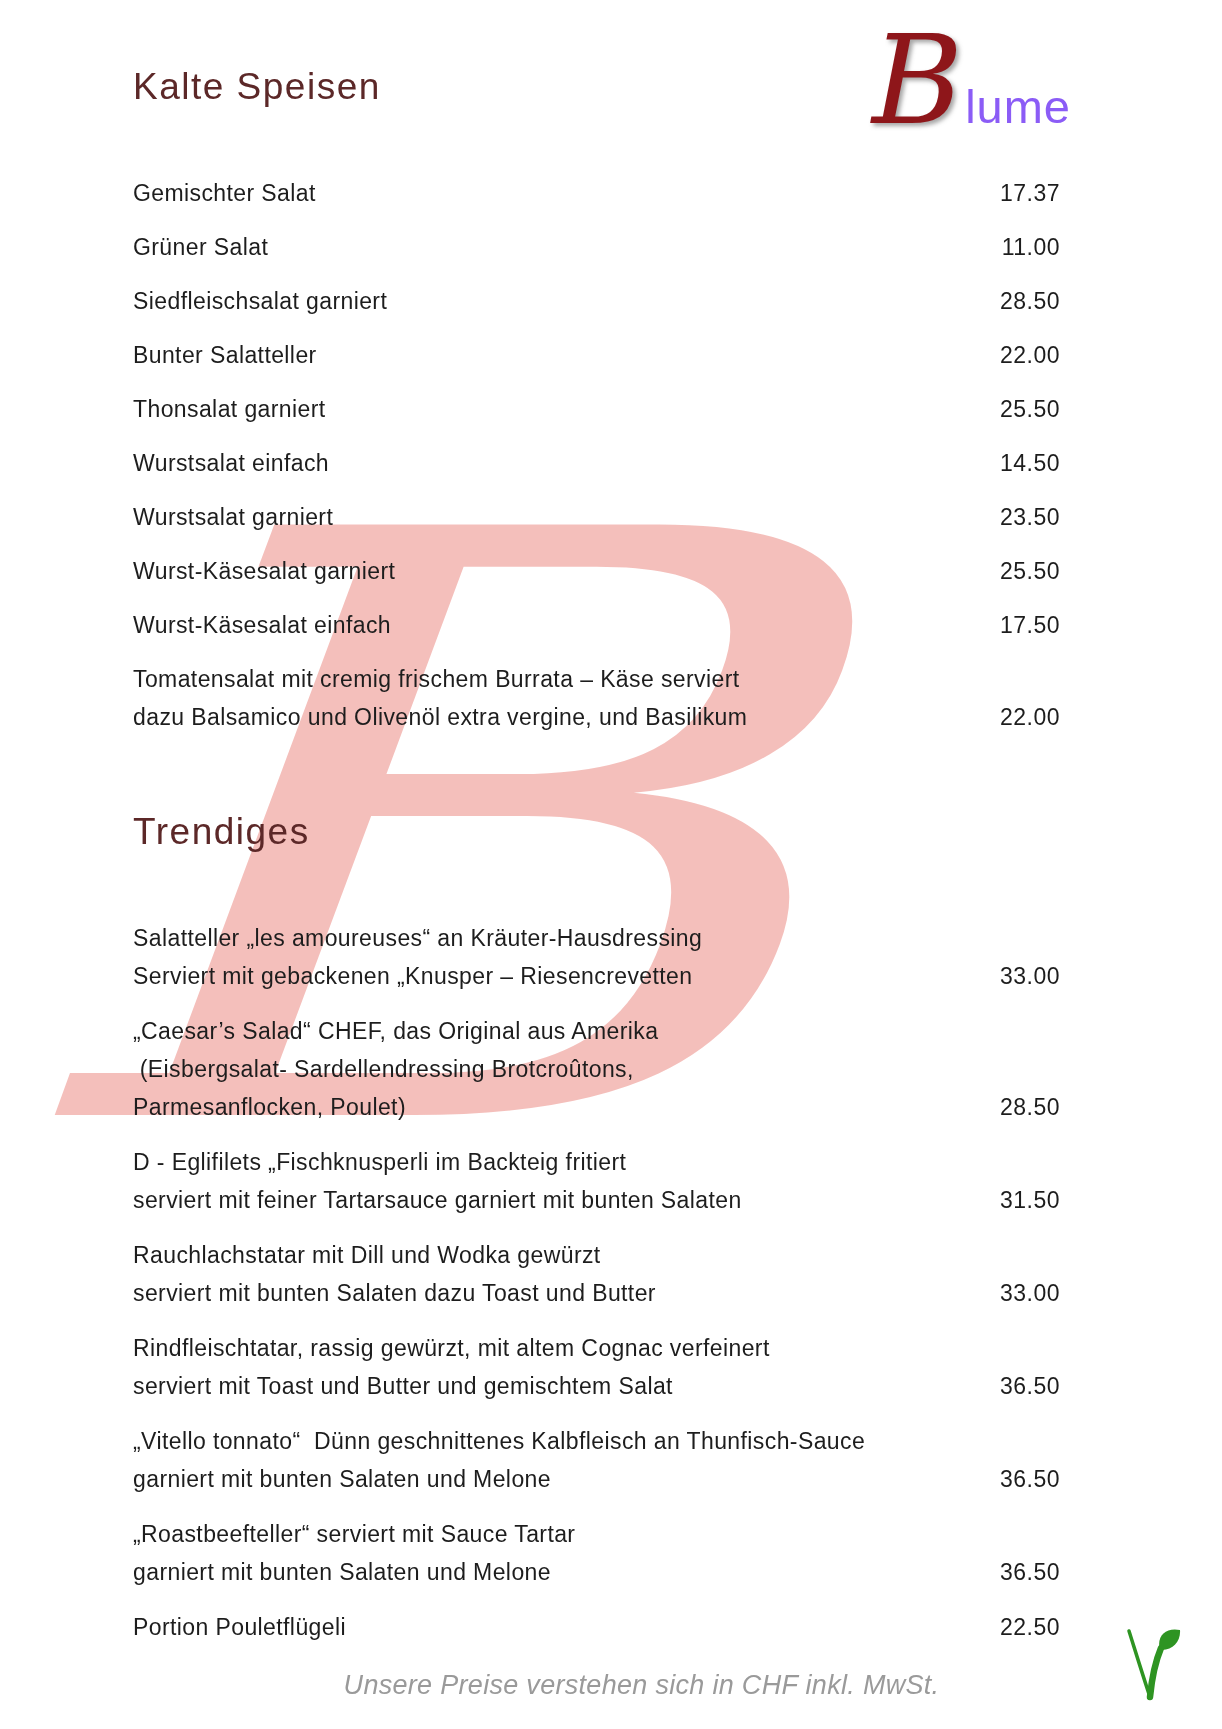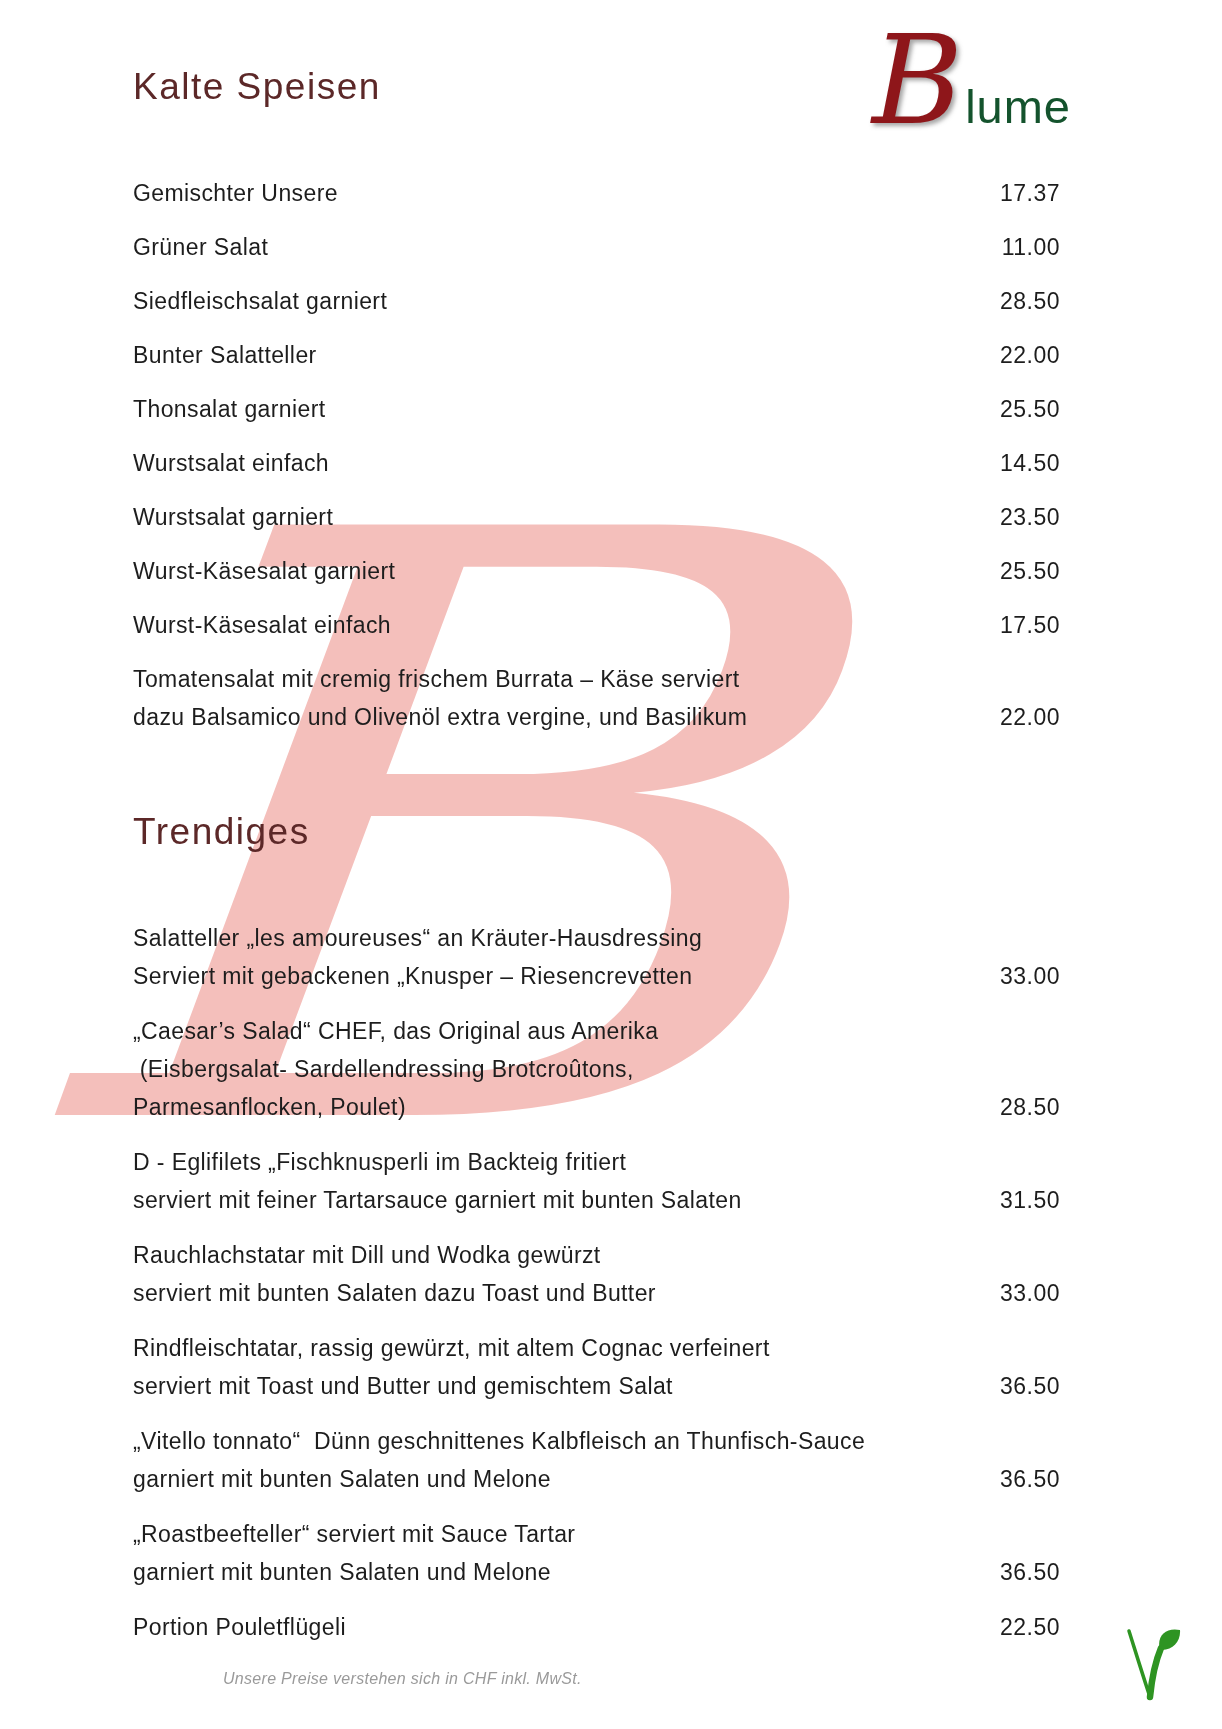--- a/index.html
+++ b/index.html
@@ -37,21 +37,21 @@
     position:absolute;top:18px;left:872px;z-index:1;
     display:flex;align-items:baseline;
   }
   .logo-b{
     font-family:"DejaVu Serif",serif;font-style:italic;
     font-size:124px;line-height:1;
     color:var(--logo-red);
     text-shadow:3px 3px 4px rgba(80,80,80,.5);
   }
   .logo-rest{
-    font-size:47px;line-height:1;color:#14532d;letter-spacing:1px;margin-left:2px;
+    font-size:47px;line-height:1;color:#8b5cf6;letter-spacing:1px;margin-left:2px;
   }
   h1,h2{margin:0;font-weight:400;}
   .section-title{
     font-size:37px;line-height:39px;
     color:var(--heading-maroon);
     letter-spacing:1.5px;
   }
   .h2{margin-top:76px;}
   .menu{margin-top:68px;}
   .menu-trendiges{}
@@ -64,22 +64,22 @@
   .menu-row.extra-gap{margin-top:12px;}
   .line{
     font-size:23px;line-height:38px;letter-spacing:.4px;white-space:pre-wrap;
   }
   .item-price{
     font-size:23px;line-height:38px;letter-spacing:.5px;
   }
   .footer{
     position:absolute;left:133px;top:1670px;width:927px;z-index:1;
     padding-left:90px;box-sizing:border-box;
-    font-style:italic;
-    font-size:16px;letter-spacing:.3px;
+    text-align:center;font-style:italic;
+    font-size:27px;letter-spacing:.3px;
     color:var(--footer-gray);
   }
   .veg{position:absolute;left:1124px;top:1628px;z-index:1;}
 </style>
 </head>
 <body>
 
 <div class="page">
 
   <div class="watermark" aria-hidden="true">B</div>
@@ -88,21 +88,21 @@
     <span class="logo-b">B</span>
       <span class="logo-rest">lume</span>
   </div>
 
   <div class="content">
     <h1 class="section-title">Kalte Speisen</h1>
 
     <div class="menu menu-kalte">
         <div class="menu-row">
           <div class="item-name">
-            <div class="line">Gemischter Unsere</div>
+            <div class="line">Gemischter Salat</div>
           </div>
           <div class="item-price">17.37</div>
         </div>
         <div class="menu-row">
           <div class="item-name">
             <div class="line">Grüner Salat</div>
           </div>
           <div class="item-price">11.00</div>
         </div>
         <div class="menu-row">

